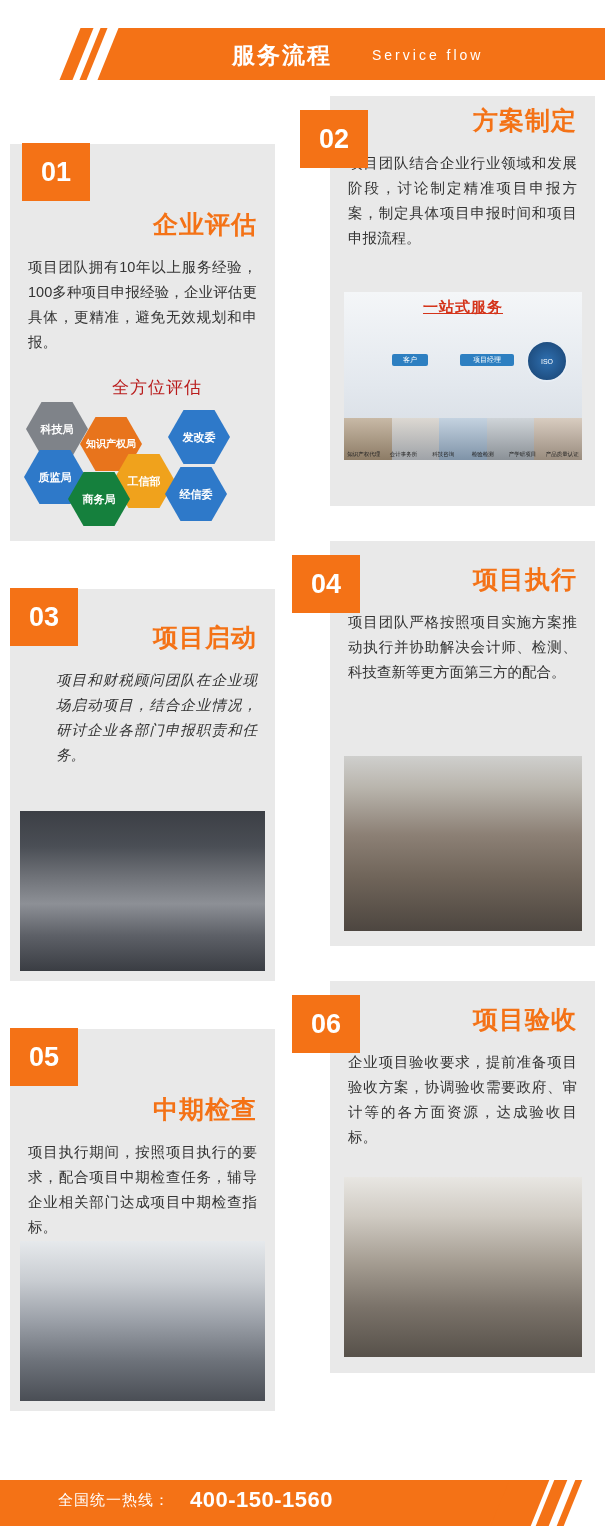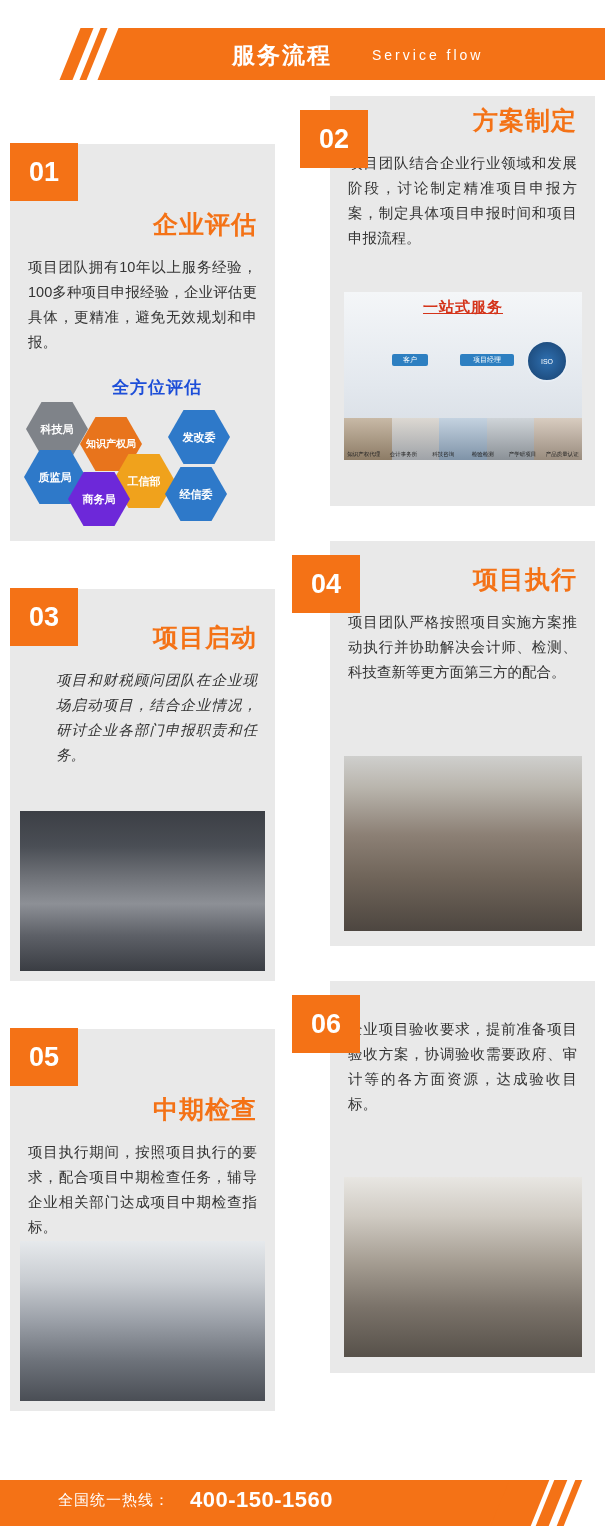--- a/index.html
+++ b/index.html
@@ -162,23 +162,23 @@
     position: absolute;
     width: 62px; height: 54px;
     clip-path: polygon(25% 0%, 75% 0%, 100% 50%, 75% 100%, 25% 100%, 0% 50%);
     display: flex; align-items: center; justify-content: center;
     color: #fff; font-size: 11px; font-weight: bold; text-align: center;
     line-height: 1.15;
   }
   .hex-label-two { font-size: 10px; }
   .hexhead {
     position: absolute;
-    color: #1d4ed8;
+    color: #b91c1c;
     font-size: 17px;
-    font-weight: bold;
+    font-weight: normal;
     letter-spacing: 1px;
   }
 
   
   .ph-meeting1 {
     background:
       linear-gradient(180deg, #3c3f45 0%, #4a4e55 22%, #6d7076 40%, #8d9096 58%, #5d6067 78%, #3a3d43 100%);
   }
   .ph-meeting2 {
     background:
@@ -254,34 +254,34 @@
   <div class="header-bar"></div>
   <div class="header-title">服务流程</div>
   <div class="header-sub">Service flow</div>
 </div>
 
 <div class="grid">
 
   <div class="row" style="height:445px;">
 
     <div class="card" style="left:10px; top:48px; width:265px; height:397px;">
-      <div class="badge" style="left:0px; top:-1px;">01</div>
+      <div class="badge" style="left:12px; top:-1px;">01</div>
       <div class="card-inner" style="padding-top:64px;">
         <div class="card-title">企业评估</div>
         <div class="card-body" style="margin-top:14px;">项目团队拥有10年以上服务经验，100多种项目申报经验，企业评估更具体，更精准，避免无效规划和申报。</div>
       </div>
 
       <div class="hexwrap" style="left:10px; top:228px; width:245px; height:160px;">
         <div class="hexhead" style="left:92px; top:4px;">全方位评估</div>
         <div class="hex" style="left:6px; top:30px; background:#7f8389;">科技局</div>
         <div class="hex hex-label-two" style="left:60px; top:45px; background:#e8741c;">知识产权局</div>
         <div class="hex" style="left:148px; top:38px; background:#2e79c9;">发改委</div>
         <div class="hex" style="left:4px; top:78px; background:#2e79c9;">质监局</div>
         <div class="hex" style="left:93px; top:82px; background:#f0a21c;">工信部</div>
-        <div class="hex" style="left:48px; top:100px; background:#6d28d9;">商务局</div>
+        <div class="hex" style="left:48px; top:100px; background:#15803d;">商务局</div>
         <div class="hex" style="left:145px; top:95px; background:#2e79c9;">经信委</div>
       </div>
     </div>
 
     <div class="card" style="left:330px; top:0px; width:265px; height:410px;">
       <div class="badge" style="left:-38px; top:14px;margin-left:8px;">02</div>
       <div class="card-inner" style="padding-top:8px;">
         <div class="card-title">方案制定</div>
         <div class="card-body" style="margin-top:14px;">项目团队结合企业行业领域和发展阶段，讨论制定精准项目申报方案，制定具体项目申报时间和项目申报流程。</div>
       </div>
@@ -338,20 +338,21 @@
       <div class="card-inner" style="padding-top:64px;">
         <div class="card-title">中期检查</div>
         <div class="card-body" style="margin-top:14px;">项目执行期间，按照项目执行的要求，配合项目中期检查任务，辅导企业相关部门达成项目中期检查指标。</div>
       </div>
       <div class="photo ph-meeting3" style="left:10px; top:212px; width:245px; height:160px;"></div>
     </div>
 
     <div class="card" style="left:330px; top:0px; width:265px; height:392px;">
       <div class="badge" style="left:-38px; top:14px;">06</div>
       <div class="card-inner" style="padding-top:22px;">
+        <div class="card-title">项目验收</div>
         <div class="card-body" style="margin-top:14px;">企业项目验收要求，提前准备项目验收方案，协调验收需要政府、审计等的各方面资源，达成验收目标。</div>
       </div>
       <div class="photo ph-meeting4" style="left:14px; top:196px; width:238px; height:180px;"></div>
     </div>
   </div>
 </div>
 
 <div class="footer">
   <div class="footer-bar"></div>
   <div class="footer-skew"></div>

